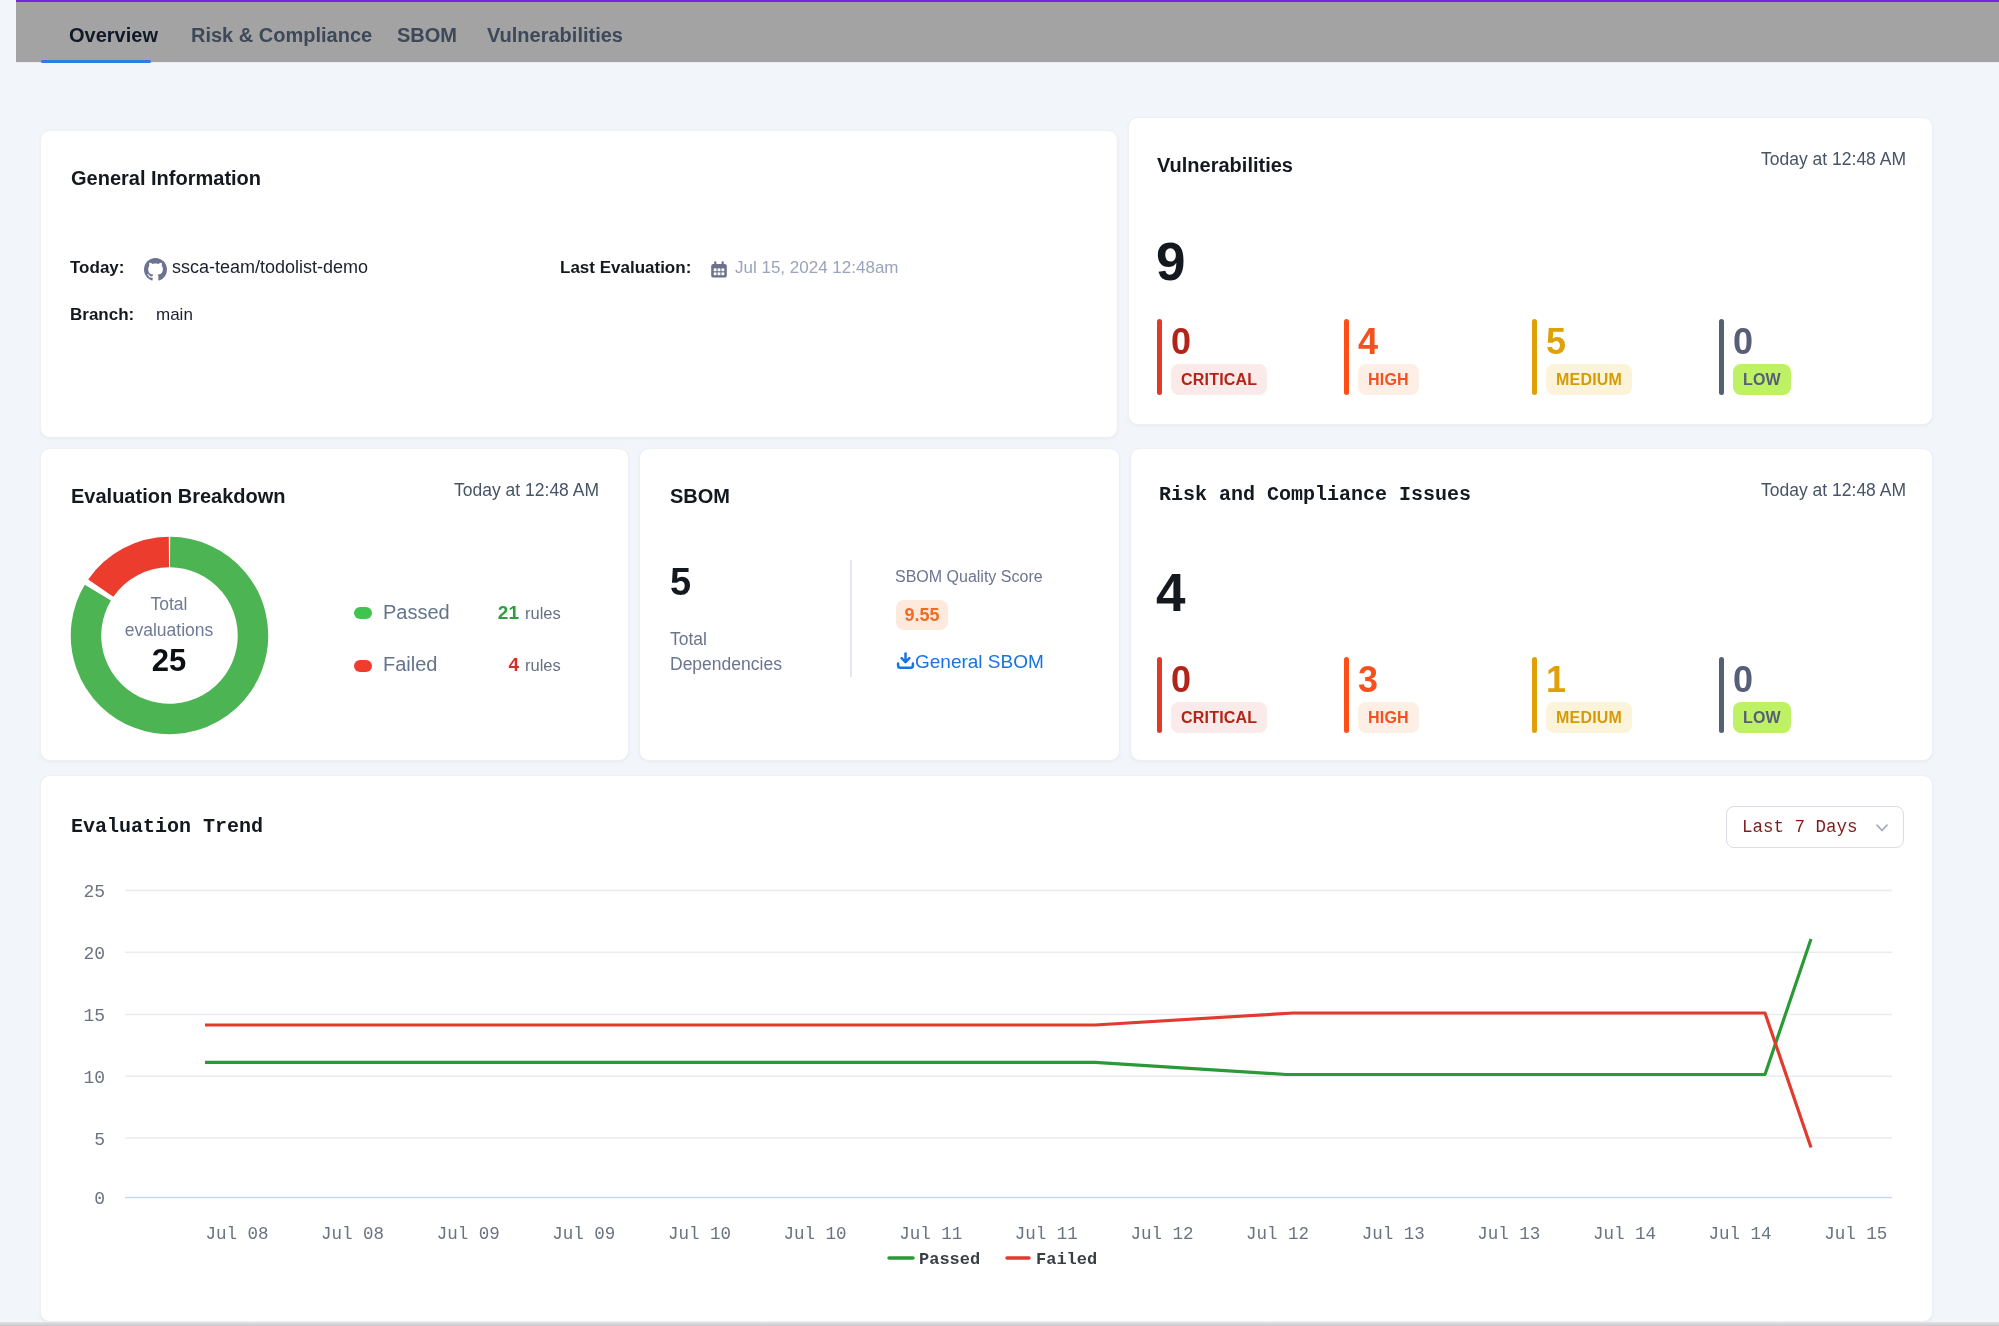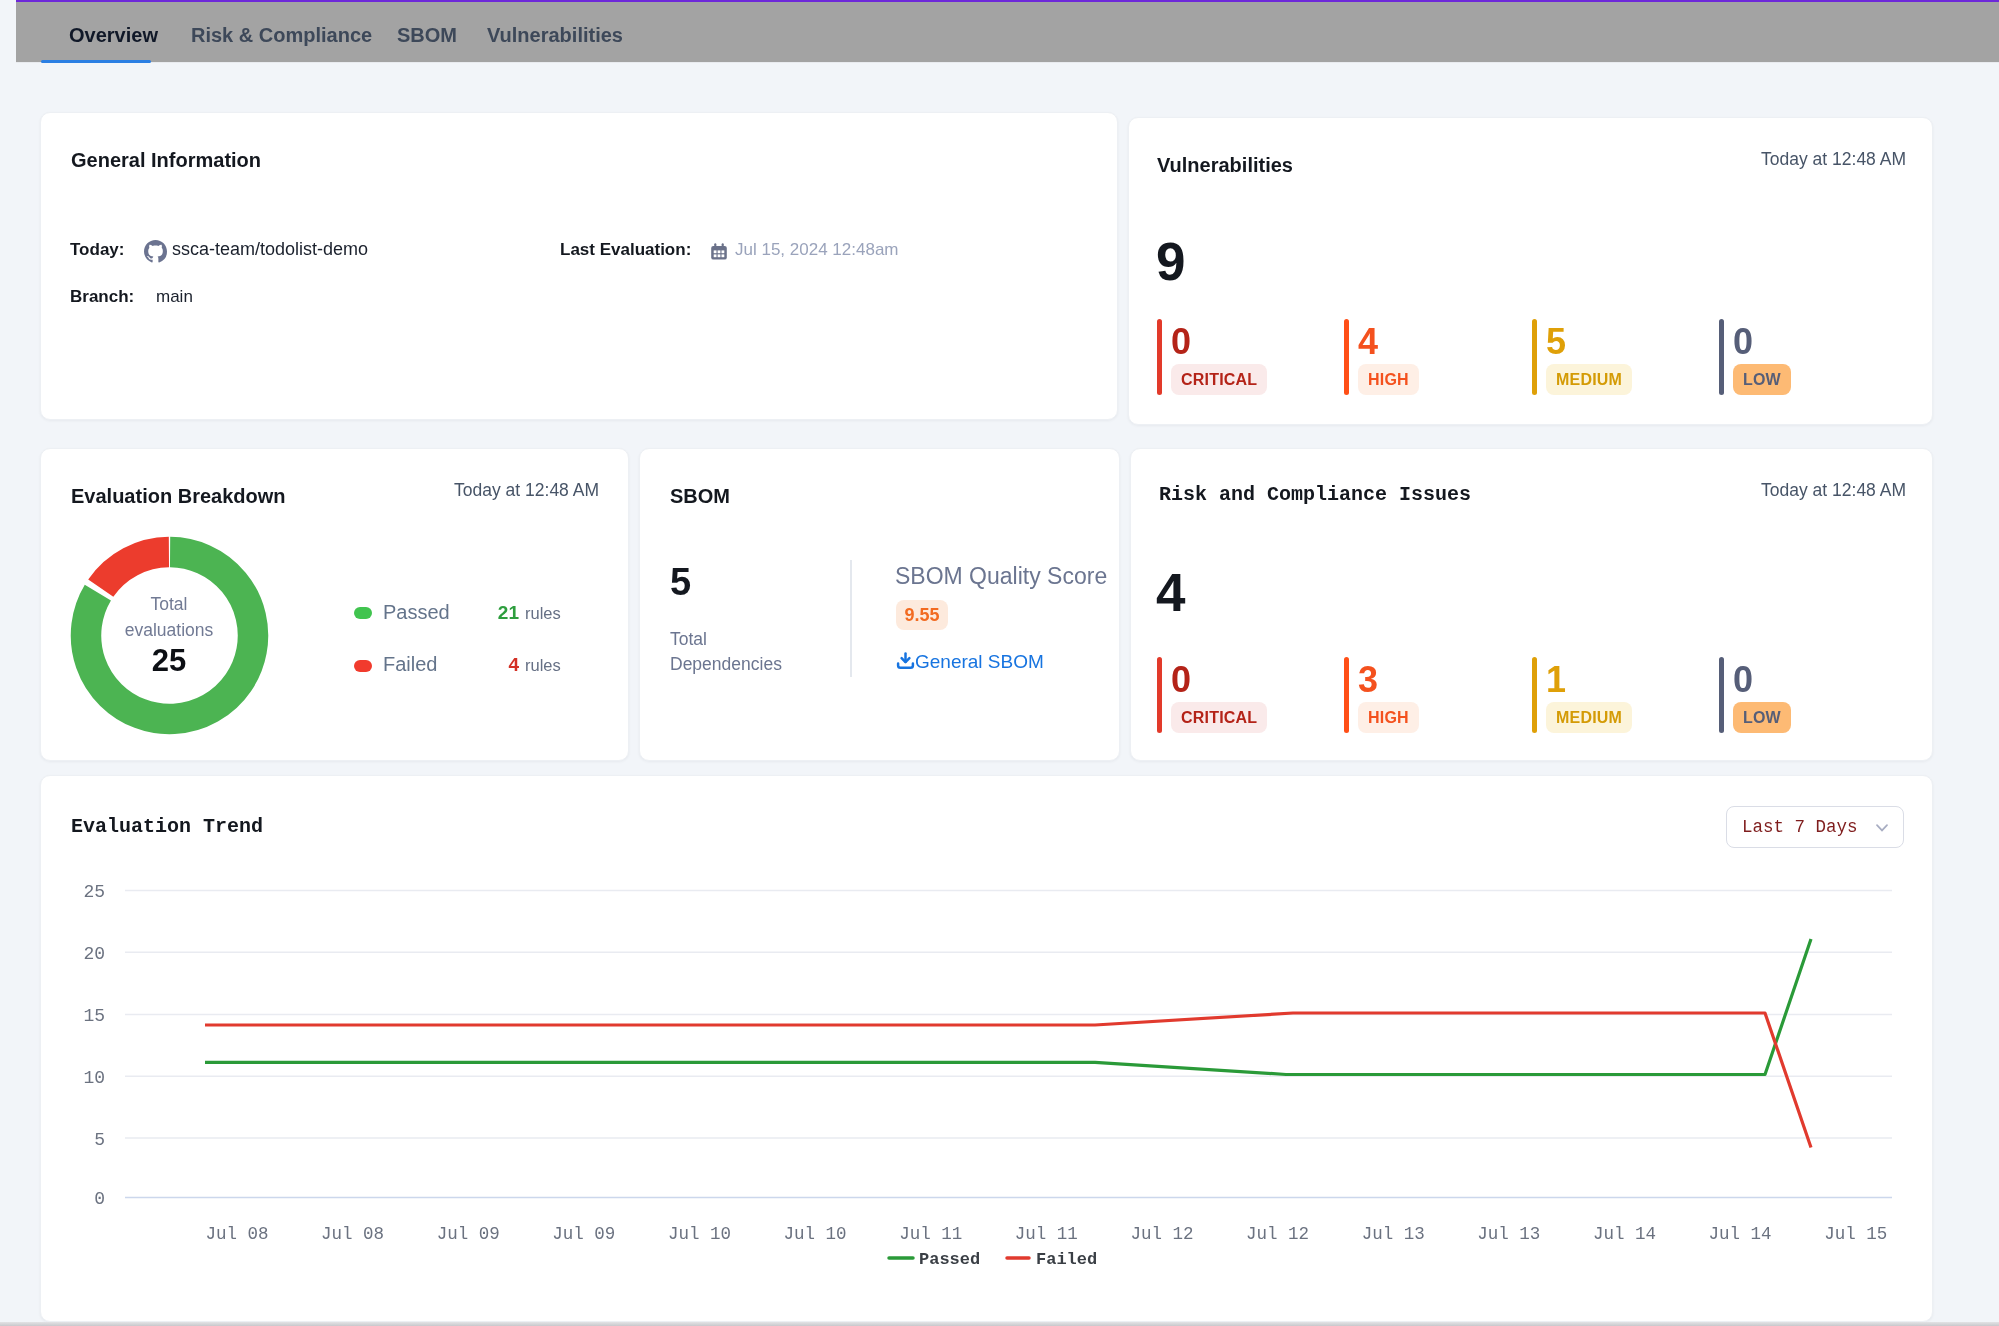--- a/index.html
+++ b/index.html
@@ -14,36 +14,36 @@
 .ctitle { position:absolute; font-size:20px; font-weight:700; color:#14181f; line-height:20px; }
 .today { position:absolute; font-size:17.5px; color:#475467; line-height:17.5px; }
 .bignum { position:absolute; font-size:53px; font-weight:700; color:#14181f; line-height:53px; }
 .stat { position:absolute; width:180px; height:76px; padding-left:14px; }
 .stat .bar { position:absolute; left:0; top:0; width:5px; height:76px; border-radius:3px; }
 .stat .num { font-size:36px; font-weight:700; line-height:36px; margin-top:5px; }
 .stat .badge { display:inline-block; margin-top:4px; height:31px; line-height:31px; padding:0 10px; border-radius:8px; font-size:16px; font-weight:700; letter-spacing:.2px; }
 .c-crit .bar { background:#e23a2a; } .c-crit .num { color:#b42318; } .c-crit .badge { background:#faeaea; color:#b42318; }
 .c-high .bar { background:#ff4f17; } .c-high .num { color:#f4511e; } .c-high .badge { background:#feefe6; color:#f4511e; }
 .c-med .bar { background:#dfa008; } .c-med .num { color:#dfa008; } .c-med .badge { background:#fcf4da; color:#d49b06; }
-.c-low .bar { background:#565e78; } .c-low .num { color:#565e78; } .c-low .badge { background:#fdba74; color:#565e78; }
+.c-low .bar { background:#565e78; } .c-low .num { color:#565e78; } .c-low .badge { background:#bef264; color:#565e78; }
 .lbl { position:absolute; font-size:17px; font-weight:700; color:#14181f; line-height:17px; }
 .val { position:absolute; font-size:17px; color:#1a202c; line-height:17px; }
 .gray { color:#9aa3bb; }
 </style>
 </head>
 <body>
 <div class="topbar">
   <div class="tab active" style="left:53px;">Overview</div>
   <div class="tab" style="left:175px;">Risk &amp; Compliance</div>
   <div class="tab" style="left:381px;">SBOM</div>
   <div class="tab" style="left:471px;">Vulnerabilities</div>
 </div>
 <div class="tabline"></div>
 
-<div class="card" style="left:40px; top:112px; width:1078px; height:308px;">
+<div class="card" style="left:40px; top:130px; width:1078px; height:308px;">
   <div class="ctitle" style="left:30px; top:37px;">General Information</div>
   <div class="lbl" style="left:29px; top:128px;">Today:</div>
   <svg class="abs" style="left:103px; top:127px;" width="23" height="23" viewBox="0 0 16 16" fill="#6b7390">
       <path d="M8 0C3.58 0 0 3.58 0 8c0 3.54 2.29 6.53 5.47 7.59.4.07.55-.17.55-.38 0-.19-.01-.82-.01-1.49-2.01.37-2.53-.49-2.69-.94-.09-.23-.48-.94-.82-1.13-.28-.15-.68-.52-.01-.53.63-.01 1.08.58 1.23.82.72 1.21 1.87.87 2.33.66.07-.52.28-.87.51-1.07-1.78-.2-3.64-.89-3.64-3.95 0-.87.31-1.59.82-2.15-.08-.2-.36-1.02.08-2.12 0 0 .67-.21 2.2.82.64-.18 1.32-.27 2-.27s1.36.09 2 .27c1.53-1.04 2.2-.82 2.2-.82.44 1.1.16 1.92.08 2.12.51.56.82 1.27.82 2.15 0 3.07-1.87 3.75-3.65 3.95.29.25.54.73.54 1.48 0 1.07-.01 1.93-.01 2.2 0 .21.15.46.55.38A8.01 8.01 0 0 0 16 8c0-4.42-3.58-8-8-8z"></path>
     </svg>
   <div class="val" style="left:131px; top:127px; font-size:18px; line-height:18px;">ssca-team/todolist-demo</div>
   <div class="lbl" style="left:29px; top:175px;">Branch:</div>
   <div class="val" style="left:115px; top:175px;">main</div>
   <div class="lbl" style="left:519px; top:128px;">Last Evaluation:</div>
   <svg class="abs" style="left:669px; top:130px;" width="18" height="18" viewBox="0 0 18 18">
@@ -94,21 +94,21 @@
   <div class="abs" style="left:342px; top:205px; font-size:20px; line-height:20px; color:#64748b;">Failed</div>
   <div class="abs" style="left:442px; top:206px; width:36px; text-align:right; font-size:19px; line-height:19px; font-weight:700; color:#d33025;">4</div>
   <div class="abs" style="left:484px; top:208px; font-size:16.5px; line-height:16.5px; color:#667085;">rules</div>
 </div>
 
 <div class="card" style="left:639px; top:448px; width:481px; height:313px;">
   <div class="ctitle" style="left:30px; top:37px;">SBOM</div>
   <div class="abs" style="left:30px; top:114px; font-size:38px; line-height:38px; font-weight:700; color:#14181f;">5</div>
   <div class="abs" style="left:30px; top:177.5px; font-size:17.5px; line-height:25px; color:#6b7590;">Total<br>Dependencies</div>
   <div class="abs" style="left:210px; top:111px; width:2px; height:117px; background:#e4e8ee;"></div>
-  <div class="abs" style="left:255px; top:119px; font-size:23px; line-height:17.5px; color:#6b7590;">SBOM Quality Score</div>
+  <div class="abs" style="left:255px; top:119px; font-size:16px; line-height:17.5px; color:#6b7590;">SBOM Quality Score</div>
   <div class="abs" style="left:256px; top:151px; width:52px; height:30px; background:#fdeadd; border-radius:8px; text-align:center; line-height:30px; font-size:18px; font-weight:700; color:#f26b22;">9.55</div>
   <svg class="abs" style="left:256px; top:202px;" width="19" height="19" viewBox="0 0 19 19" fill="none" stroke="#1774e0" stroke-width="2.5" stroke-linecap="round" stroke-linejoin="round">
       <path d="M9.5 2.4v8.4"></path>
       <path d="M5.6 7.1l3.9 4 3.9-4"></path>
       <path d="M2.1 12.4v2a2.3 2.3 0 0 0 2.3 2.3h10.2a2.3 2.3 0 0 0 2.3-2.3v-2"></path>
     </svg>
   <div class="abs" style="left:275px; top:203px; font-size:19px; line-height:19px; font-weight:500; color:#1774e0;">General SBOM</div>
 </div>
 
 <div class="card" style="left:1130px; top:448px; width:803px; height:313px;">

